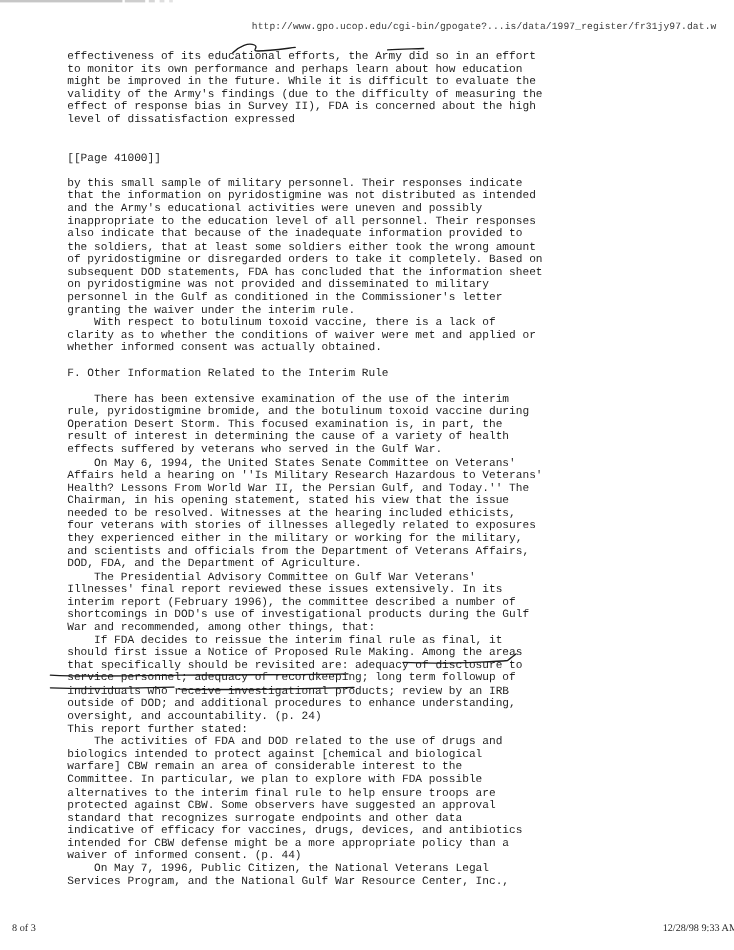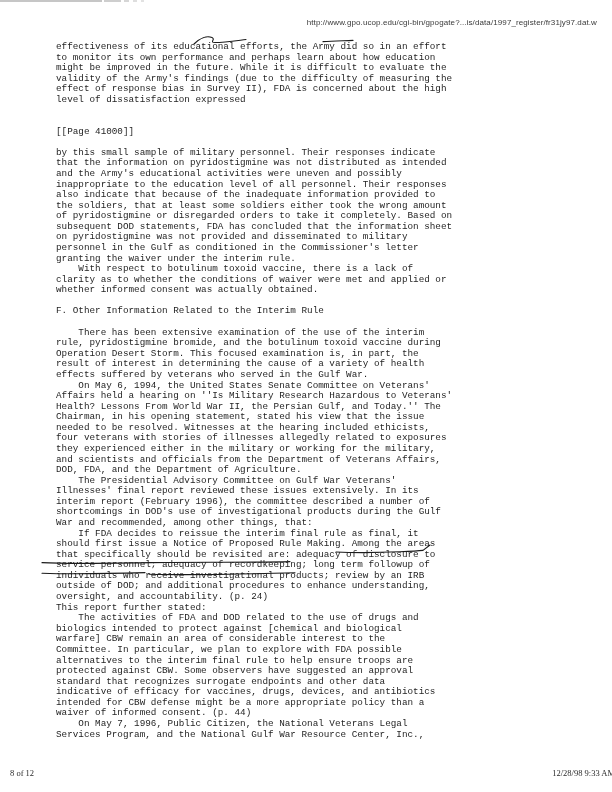--- a/index.html
+++ b/index.html
@@ -20,21 +20,21 @@
   }
   .scan-artifact .s1 { left: 0;   width: 102px; height: 2px; background: #c6c6c6; }
   .scan-artifact .s2 { left: 104px; width: 17px; height: 2px; background: #cecece; }
   .scan-artifact .s3 { left: 124px; width: 5px;  height: 2px; background: #d6d6d6; }
   .scan-artifact .s4 { left: 133px; width: 4px;  height: 2px; background: #dedede; }
   .scan-artifact .s5 { left: 141px; width: 3px;  height: 2px; background: #e2e2e2; }
   .url-header {
     position: absolute;
     top: 18px;
     right: 15px;
-    font-family: Liberation Sans, sans-serif;
+    font-family: Liberation Mono, monospace;
     font-size: 8px;
     letter-spacing: 0.1px;
     color: #3a3a3a;
     white-space: nowrap;
   }
   .body-text {
     position: absolute;
     left: 56px;
     top: 42px;
     margin: 0;
@@ -159,17 +159,17 @@
 
   <svg class="pen" width="612" height="792" viewBox="0 0 612 792">
     <path d="M194 44 C200 38 207 35.5 212 37.5 C216 39.5 209 42.5 215 42.5 C224 42.5 234 41 246 39.5"></path>
     <path d="M323 41.6 C333 40.8 343 40.8 353 40.4"></path>
     <path d="M336 552 C356 553 380 552.6 400 551.8 C410 551.4 418 551 423 550.4 L430 545"></path>
     <path d="M42 562.6 C70 564.2 110 563.2 150 562.6 C200 562 250 562.6 290 561.6"></path>
     <path d="M42 573.2 C70 574.2 110 573.6 145 572.6"></path>
     <path d="M149 574.2 C190 575.2 245 574.2 295 572.8"></path>
   </svg>
 
-  <div class="footer-left">8 of 12</div>
+  <div class="footer-left">8 of 3</div>
 
   <div class="footer-right">12/28/98 9:33 AM</div>
 
 </div>
 
 </body></html>

